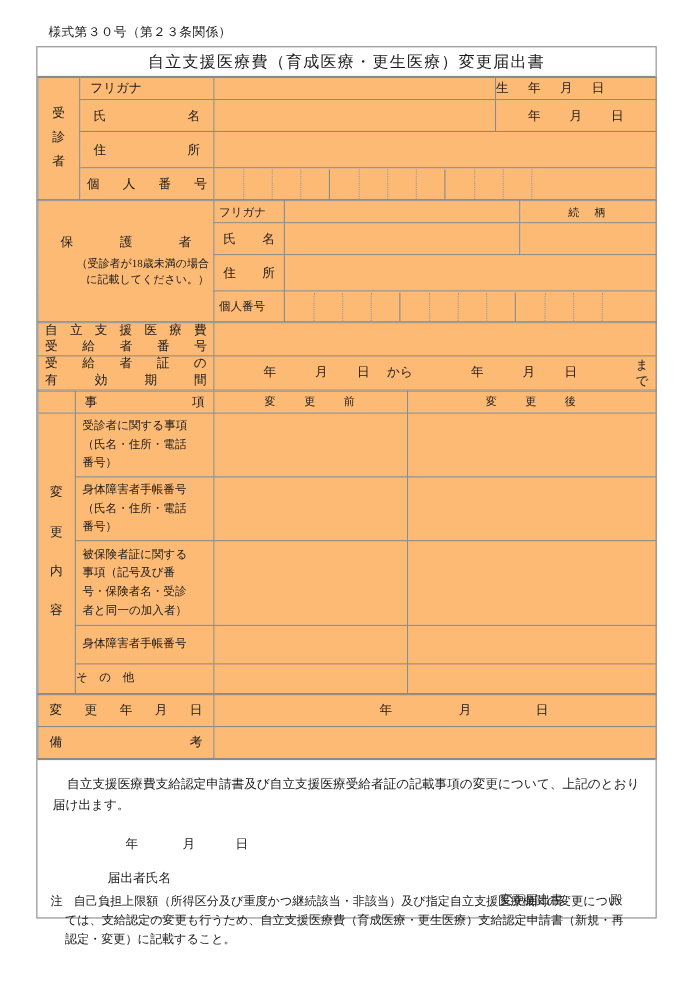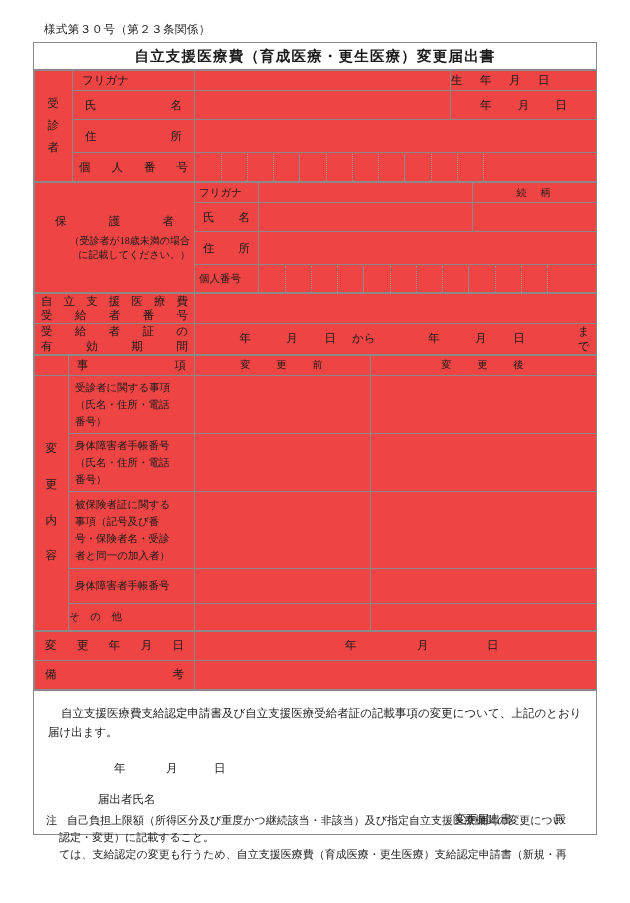--- a/index.html
+++ b/index.html
@@ -44,37 +44,37 @@
   
   .title-row {
     height: 26px;
     border-bottom: 1px solid #8a8a8a;
     display: flex;
     align-items: center;
     justify-content: center;
   }
   .title-row .title {
     font-size: 14.5px;
-    font-weight: bold;
+    font-weight: normal;
     letter-spacing: 1.2px;
     white-space: nowrap;
   }
 
   
   table.grid {
     border-collapse: collapse;
     width: 100%;
     table-layout: fixed;
   }
   table.grid td {
     border: 1px solid #8a8a8a;
     font-size: 11px;
     padding: 0;
     vertical-align: middle;
-    background: #ef4444;
+    background: #fdba74;
   }
   td.nob-l { border-left: 0; }
   td.nob-r { border-right: 0; }
   td.nob-b { border-bottom: 0; }
 
   
   .vlabel {
     text-align: center;
     line-height: 1.9;
     font-size: 11.5px;
@@ -615,17 +615,17 @@
 
   </div>
 
   <div class="note-block">
     <div class="nrow">
       <span class="nmark">注</span>
       <span class="nbody">
         <span>自己負担上限額（所得区分及び重度かつ継続該当・非該当）及び指定自立支援医療機関の変更につい</span>
       </span>
     </div>
+    <div class="cont">ては、支給認定の変更も行うため、自立支援医療費（育成医療・更生医療）支給認定申請書（新規・再</div>
     <div class="cont">認定・変更）に記載すること。</div>
-    <div class="cont">ては、支給認定の変更も行うため、自立支援医療費（育成医療・更生医療）支給認定申請書（新規・再</div>
   </div>
 
 </div>
 
 </body></html>

